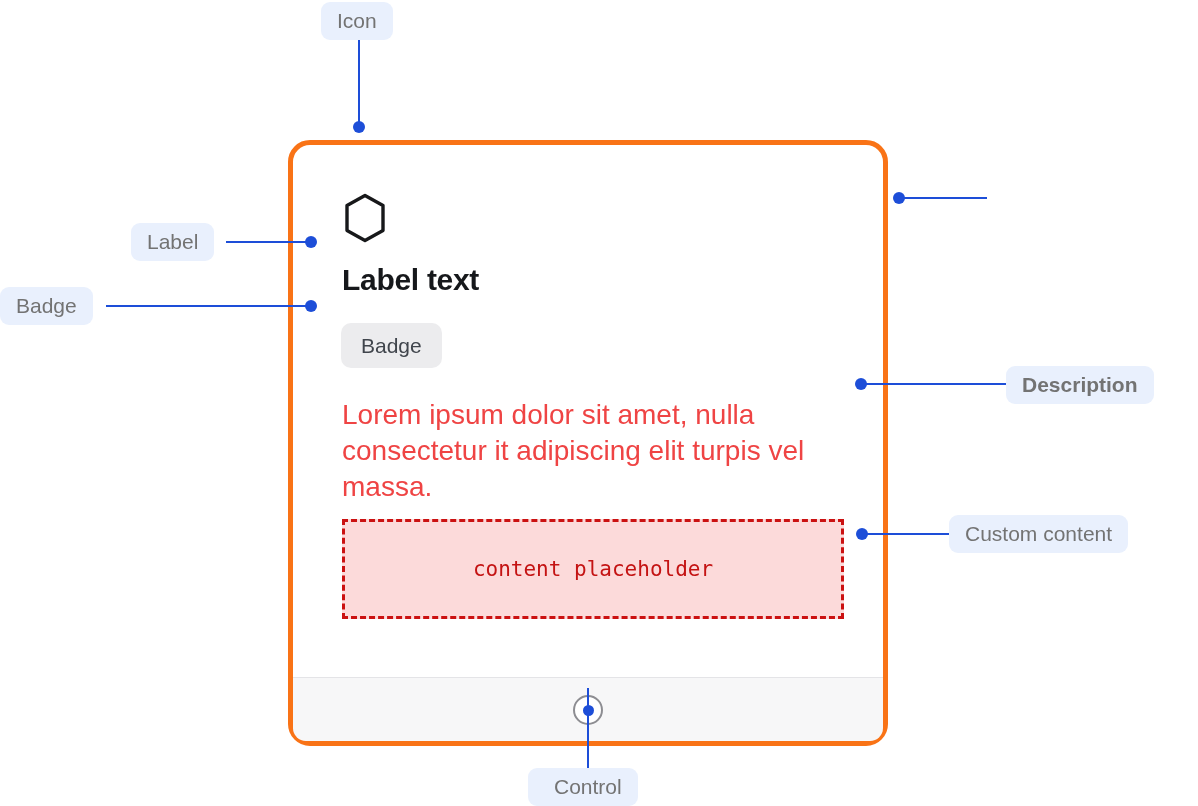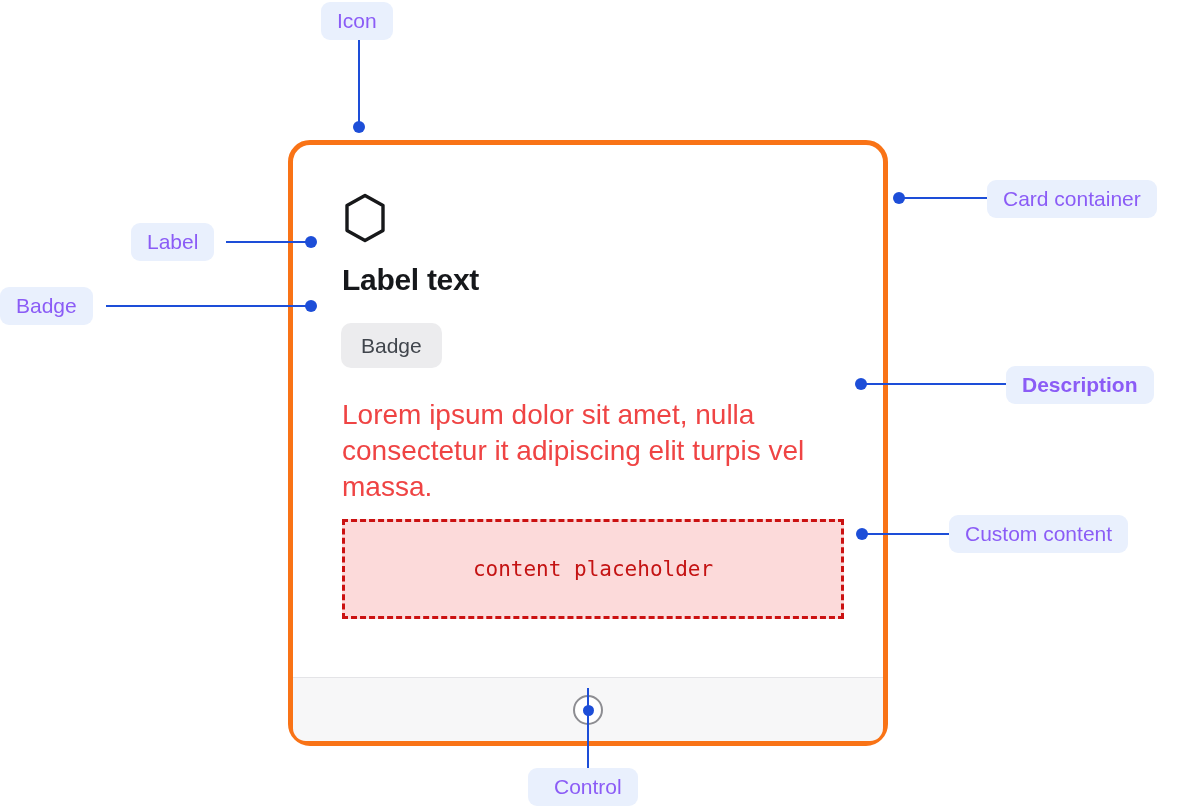--- a/index.html
+++ b/index.html
@@ -103,21 +103,21 @@
     position: absolute;
     height: 38px;
     display: inline-flex;
     align-items: center;
     justify-content: center;
     padding: 0 16px;
     background: #e9f0fd;
     border-radius: 9px;
     font-size: 21px;
     font-weight: 500;
-    color: #8b5cf6;
+    color: #737373;
     white-space: nowrap;
   }
   .cline {
     position: absolute;
     background: #1d4ed8;
   }
   .cdot {
     position: absolute;
     width: 12px; height: 12px;
     border-radius: 50%;
@@ -151,21 +151,20 @@
   <div class="pill" style="left:131px; top:223px;">Label</div>
   <div class="cline" style="left:226px; top:241px; width:85px; height:2px;"></div>
   <div class="cdot" style="left:305px; top:236px;"></div>
 
   <div class="pill" style="left:0px; top:287px;">Badge</div>
   <div class="cline" style="left:106px; top:305px; width:205px; height:2px;"></div>
   <div class="cdot" style="left:305px; top:300px;"></div>
 
   <div class="cdot" style="left:893px; top:192px;"></div>
   <div class="cline" style="left:899px; top:197px; width:88px; height:2px;"></div>
-  <div class="pill" style="left:987px; top:180px;">Card container</div>
 
   <div class="cdot" style="left:855px; top:378px;"></div>
   <div class="cline" style="left:861px; top:383px; width:145px; height:2px;"></div>
   <div class="pill" style="left:1006px; top:366px;font-weight:bold;">Description</div>
 
   <div class="cdot" style="left:856px; top:528px;"></div>
   <div class="cline" style="left:862px; top:533px; width:87px; height:2px;"></div>
   <div class="pill" style="left:949px; top:515px;">Custom content</div>
 
   <div class="cline" style="left:587px; top:688px; width:2px; height:80px;"></div>

